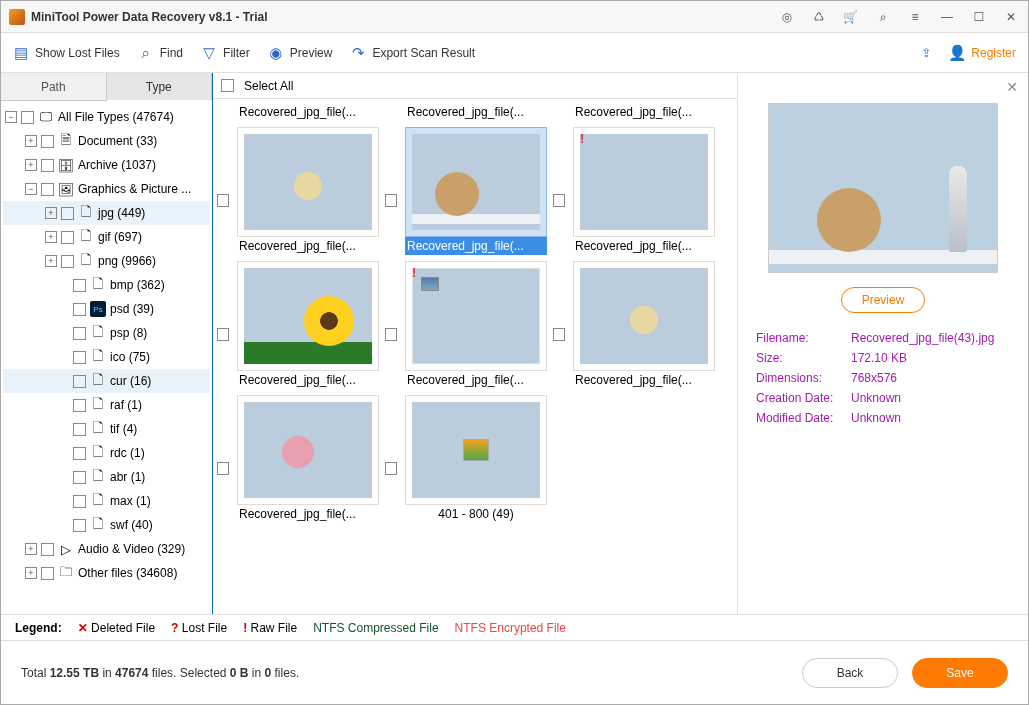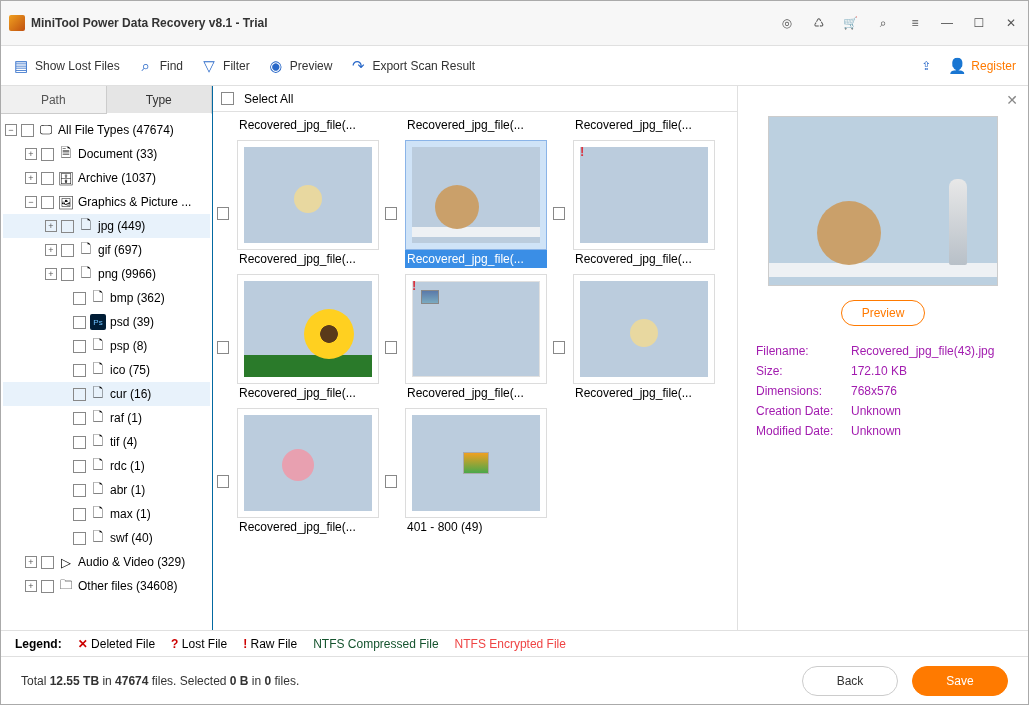--- a/index.html
+++ b/index.html
@@ -1,17 +1,17 @@
 <!DOCTYPE html>
 <html><head>
 <meta charset="utf-8">
 <style>
 *{box-sizing:border-box;margin:0;padding:0;font-family:"Segoe UI",Arial,sans-serif;font-size:12px;}
 body{width:1029px;height:705px;background:#fff;border:1px solid #aaa;display:flex;flex-direction:column;overflow:hidden;}
-.titlebar{height:45px;background:#f7f7f7;display:flex;align-items:center;padding:0 8px;border-bottom:1px solid #e0e0e0;}
+.titlebar{height:32px;background:#f7f7f7;display:flex;align-items:center;padding:0 8px;border-bottom:1px solid #e0e0e0;}
 .titlebar .logo{width:16px;height:16px;margin-right:6px;background:linear-gradient(135deg,#f0a020,#c05010);border-radius:2px;}
 .titlebar .title{flex:1;font-weight:600;color:#333;}
 .titlebar .winbtns{display:flex;gap:14px;align-items:center;}
 .winbtn{width:18px;height:18px;display:flex;align-items:center;justify-content:center;color:#555;cursor:pointer;}
 .toolbar{height:40px;display:flex;align-items:center;padding:0 12px;gap:18px;border-bottom:1px solid #e0e0e0;}
 .tbtn{display:flex;align-items:center;gap:6px;color:#333;cursor:pointer;}
 .tbtn.orange{color:#ff7a00;}
 .tbtn .ic{width:16px;height:16px;display:inline-flex;align-items:center;justify-content:center;color:#2968c8;font-size:15px;}
 .tbtn.orange .ic{color:#ff7a00;}
 .spacer{flex:1;}
@@ -46,21 +46,21 @@
 .prev-img{width:230px;height:170px;margin:18px auto 14px;background:#bcd4e6;border:1px solid #ccc;}
 .prev-btn{display:block;margin:0 auto 18px;padding:5px 20px;border:1px solid #ff7a00;color:#ff7a00;background:#fff;border-radius:14px;cursor:pointer;}
 .meta{display:grid;grid-template-columns:95px 1fr;row-gap:6px;font-size:12px;color:#a21caf;}
 .legend{height:26px;display:flex;align-items:center;gap:16px;padding:0 14px;border-top:1px solid #e0e0e0;}
 .legend b{font-weight:bold;}
 .lf-x{color:#c00;font-weight:bold;}
 .lf-q{color:#c00;font-weight:bold;}
 .lf-e{color:#c00;font-weight:bold;}
 .lf-ntfs{color:#14532d;}
 .lf-enc{color:#ef4444;}
-.footer{height:48px;display:flex;align-items:center;padding:0 20px;border-top:1px solid #e0e0e0;}
+.footer{height:64px;display:flex;align-items:center;padding:0 20px;border-top:1px solid #e0e0e0;}
 .footer .status{flex:1;color:#333;}
 .btn{min-width:96px;height:30px;border-radius:15px;border:1px solid #ccc;background:#fff;cursor:pointer;color:#333;}
 .btn.primary{background:#ff7a00;border-color:#ff7a00;color:#fff;margin-left:14px;}
 
 .field{background:linear-gradient(#b7c9e0 54%,#a6c06c 54%);position:relative;}
 .field::after{content:"";position:absolute;left:50%;top:40%;width:28px;height:28px;border-radius:50%;background:#e8d8a0;transform:translateX(-50%);}
 .toys{background:#bcd4e6;position:relative;}
 .toys::before{content:"";position:absolute;bottom:6px;left:0;right:0;height:10px;background:#eef1f4;}
 .toys::after{content:"";position:absolute;left:18%;bottom:14px;width:44px;height:44px;border-radius:50%;background:#caa06a;}
 .sunflower{background:linear-gradient(#1a5fb4,#2a7bd8 55%);position:relative;}
@@ -382,21 +382,21 @@
           <div class="cell">
               <div class="chkslot">
                 <span class="chk"></span>
               </div>
               <div class="card">
                 <div class="thumb">
                   <div class="img multi">
                     <div class="stack"></div>
                   </div>
                 </div>
-                <div class="fname" style="">401 - 800 (49)</div>
+                <div class="fname" style="text-align:center">401 - 800 (49)</div>
               </div>
             </div>
         </div>
       </div>
     </div>
 
     <div class="preview">
       <span class="close">✕</span>
       <div class="prev-img">
           <div class="pvtoys">

